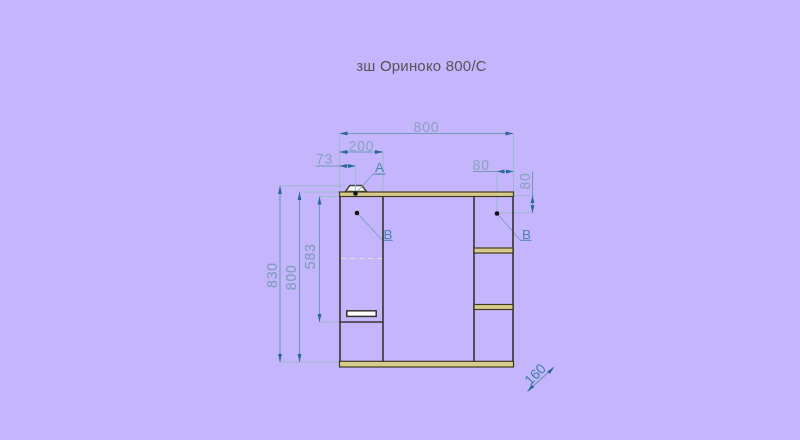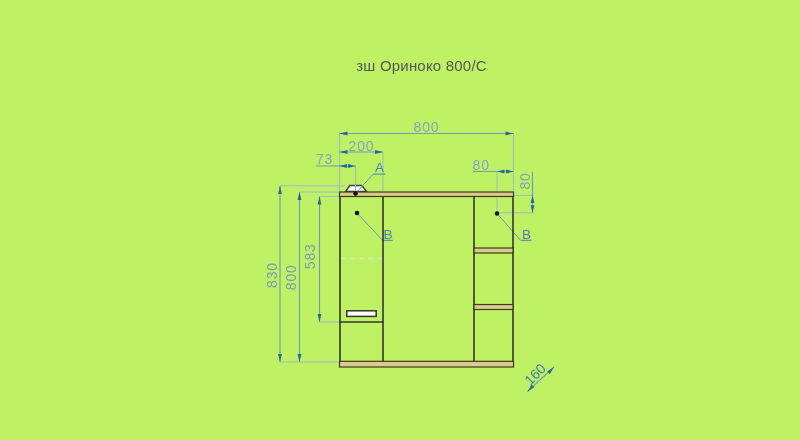--- a/index.html
+++ b/index.html
@@ -1,16 +1,16 @@
 <!DOCTYPE html>
 <html><head>
 <meta charset="utf-8">
 <style>
   html,body{margin:0;padding:0;background:#ffffff;}
-  #page{position:relative;width:800px;height:440px;background:#bef264;overflow:hidden;
+  #page{position:relative;width:800px;height:440px;background:#c4b5fd;overflow:hidden;
         font-family:"Liberation Sans", sans-serif;}
   svg{position:absolute;left:0;top:0;}
   text{font-family:"Liberation Sans", sans-serif;}
 </style>
 </head>
 <body>
 <div id="page">
 <svg width="800" height="440" viewBox="0 0 800 440">
 
   <text x="421.5" y="70.5" font-size="15" fill="#565656" text-anchor="middle" letter-spacing="0.2">зш Ориноко 800/С</text>

